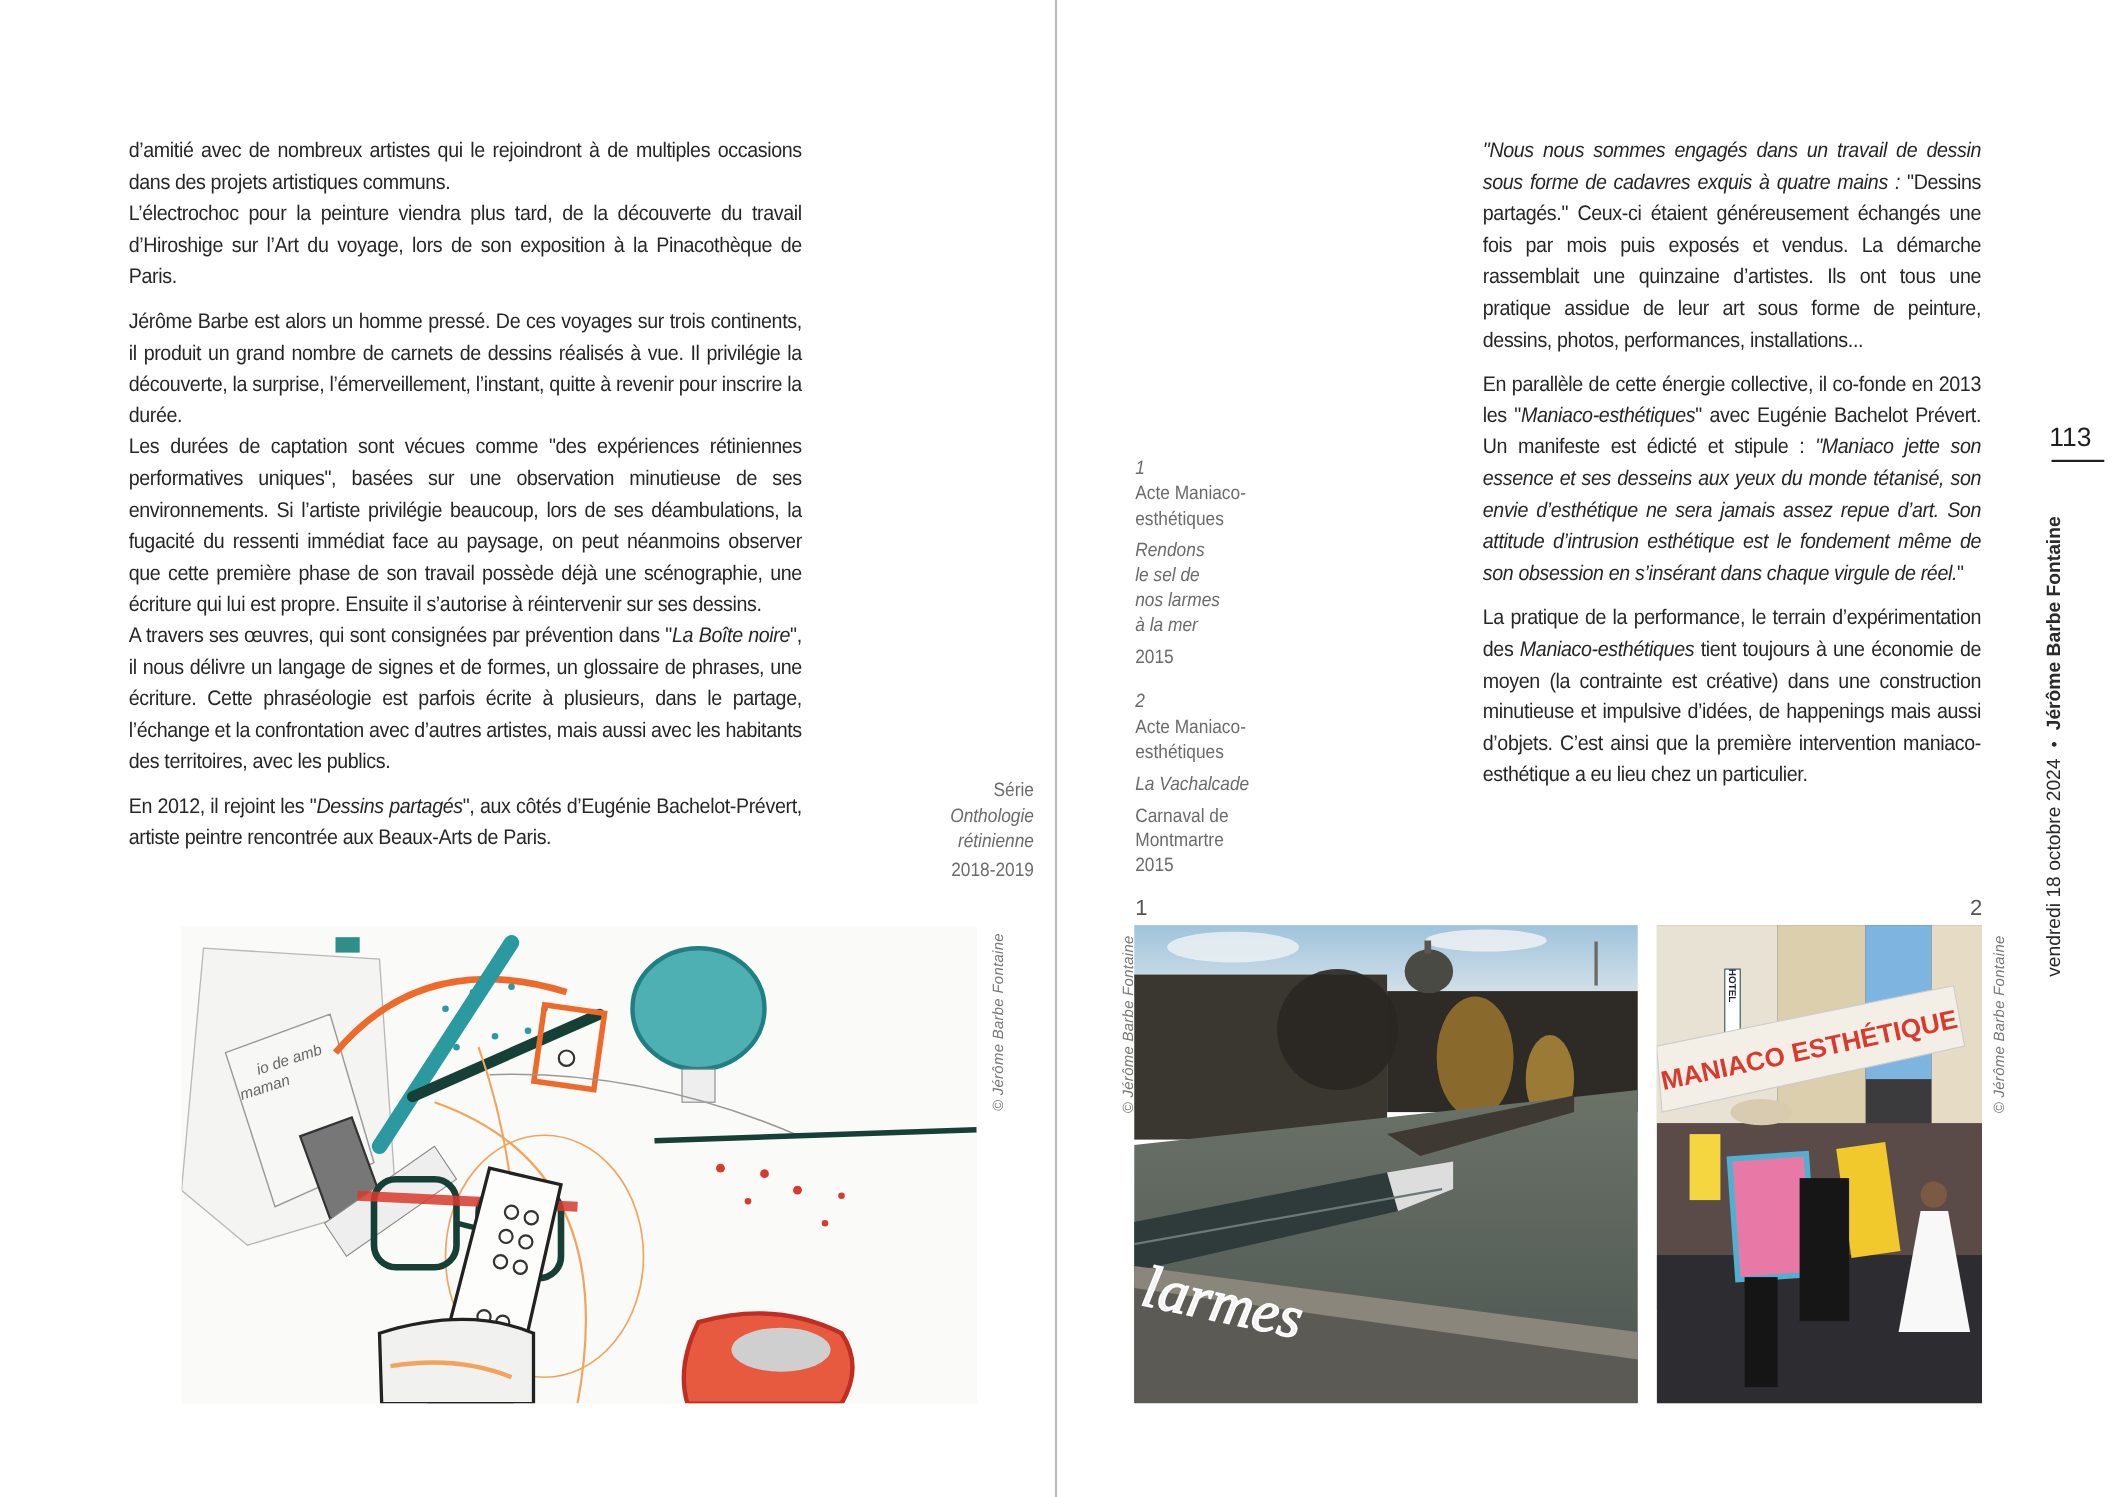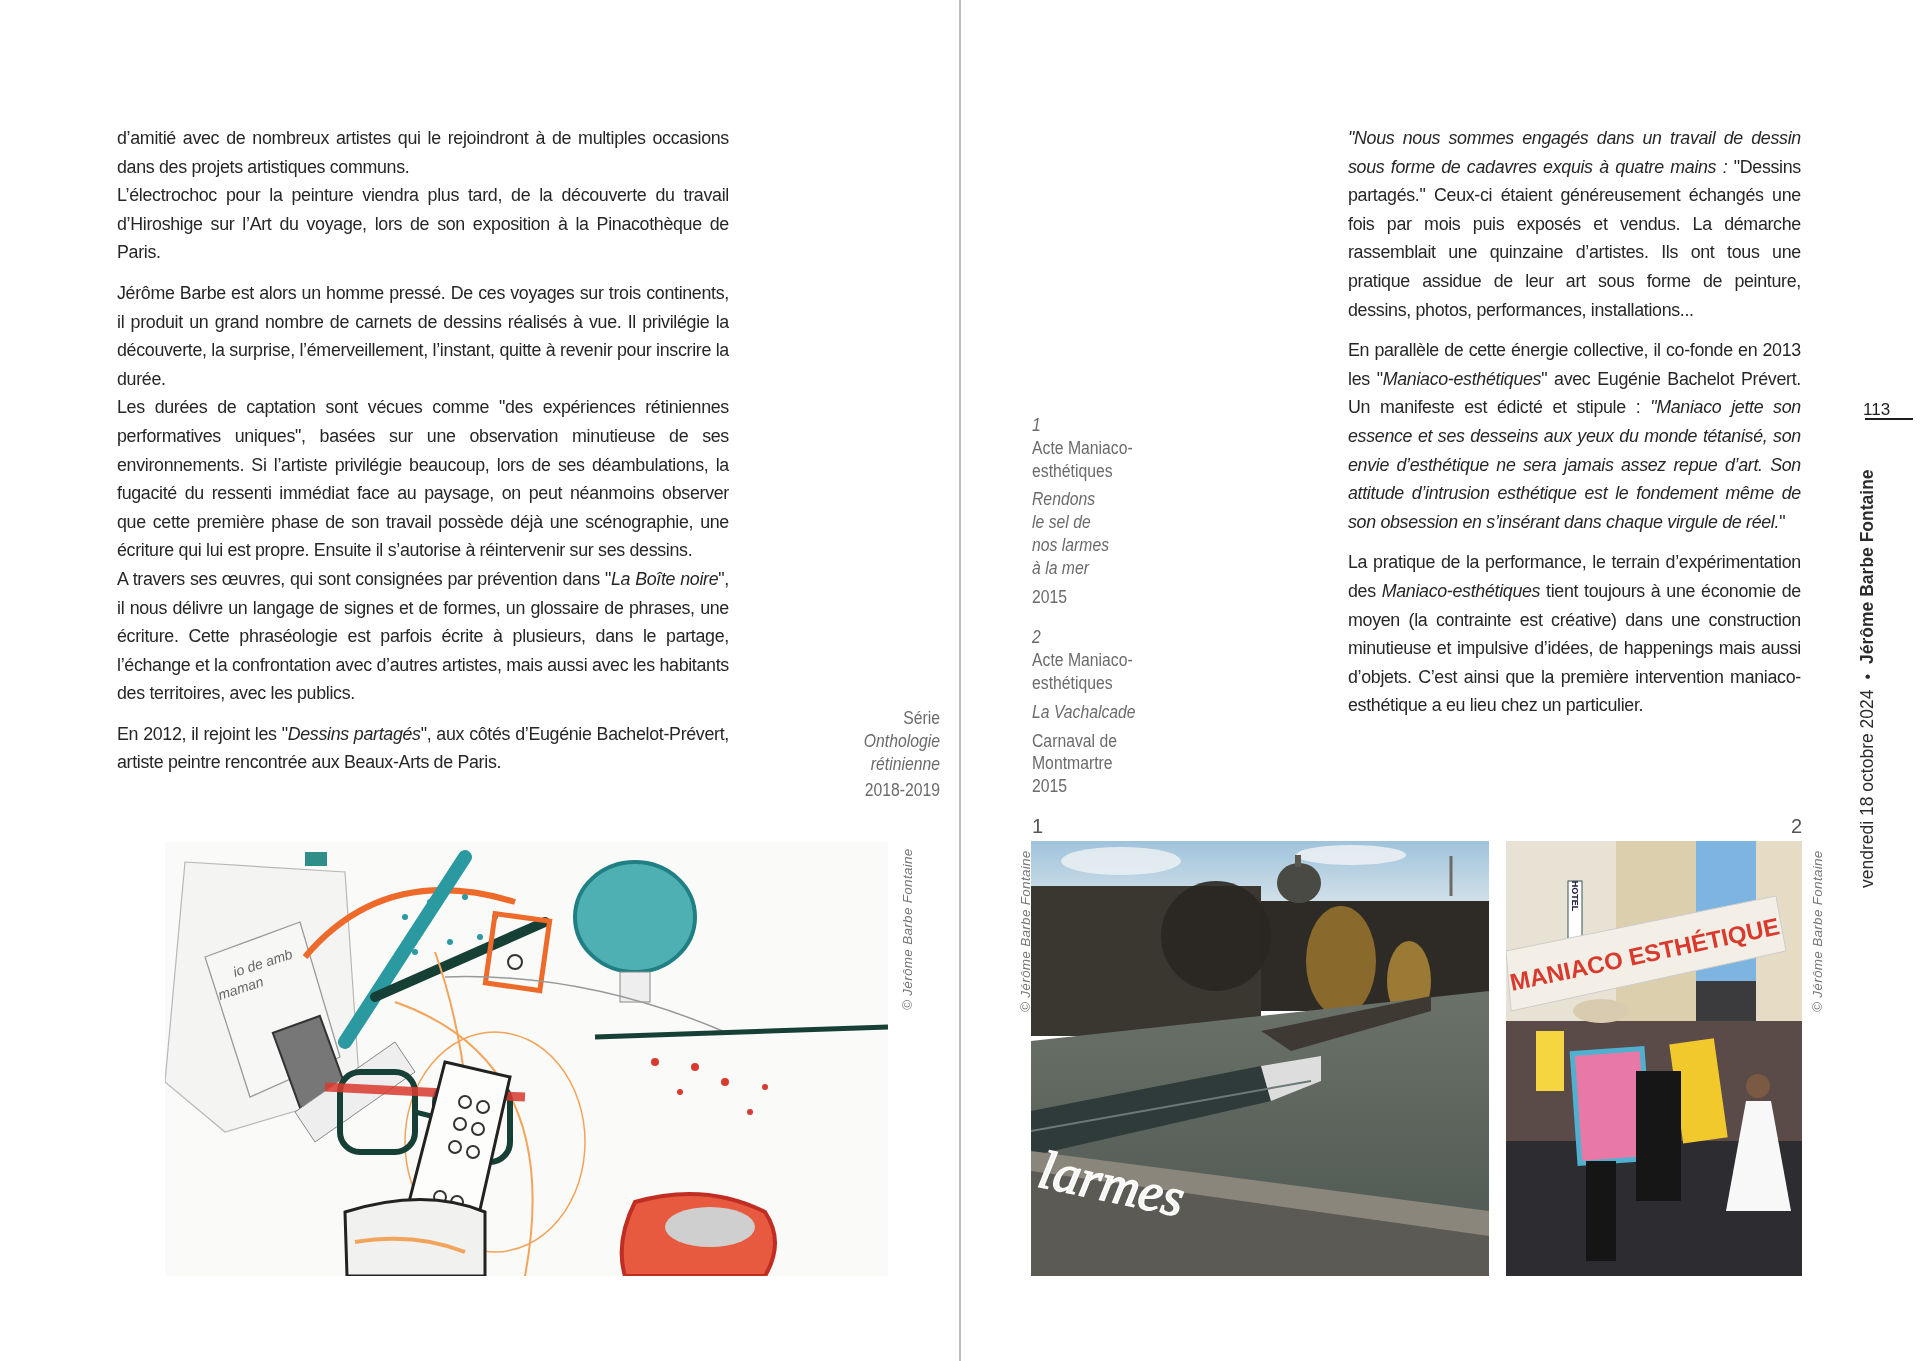--- a/index.html
+++ b/index.html
@@ -29,21 +29,21 @@
 
   .fig-num { position:absolute; font-size:20px; color:#555; }
 
   .figure { position:absolute; overflow:hidden; }
   #drawing { left:165px; top:842px; width:723px; height:434px; background:#fbfbfa; }
   #photo-seine { left:1031px; top:841px; width:458px; height:435px; }
   #photo-parade { left:1506px; top:841px; width:296px; height:435px; }
   .figure svg { display:block; width:100%; height:100%; }
 
   #sidebar { position:absolute; left:1855px; top:384px; width:60px; height:520px; }
-  #page-number { position:absolute; left:8px; top:16px; font-size:17px; color:#1e1e1e; }
+  #page-number { position:absolute; left:8px; top:0; font-size:24px; color:#1e1e1e; }
   #page-rule { position:absolute; left:10px; top:34px; width:48px; height:2px; background:#1e1e1e; }
   #running-head { position:absolute; left:2px; top:504px; transform:rotate(-90deg); transform-origin:left top;
                   white-space:nowrap; font-size:17.5px; color:#2b2b2b; }
   #running-head .name { font-weight:bold; }
   #running-head .dot { display:inline-block; margin:0 10px; font-size:16px; }
 </style>
 </head>
 <body>
 
 <div class="page-divider"></div>

